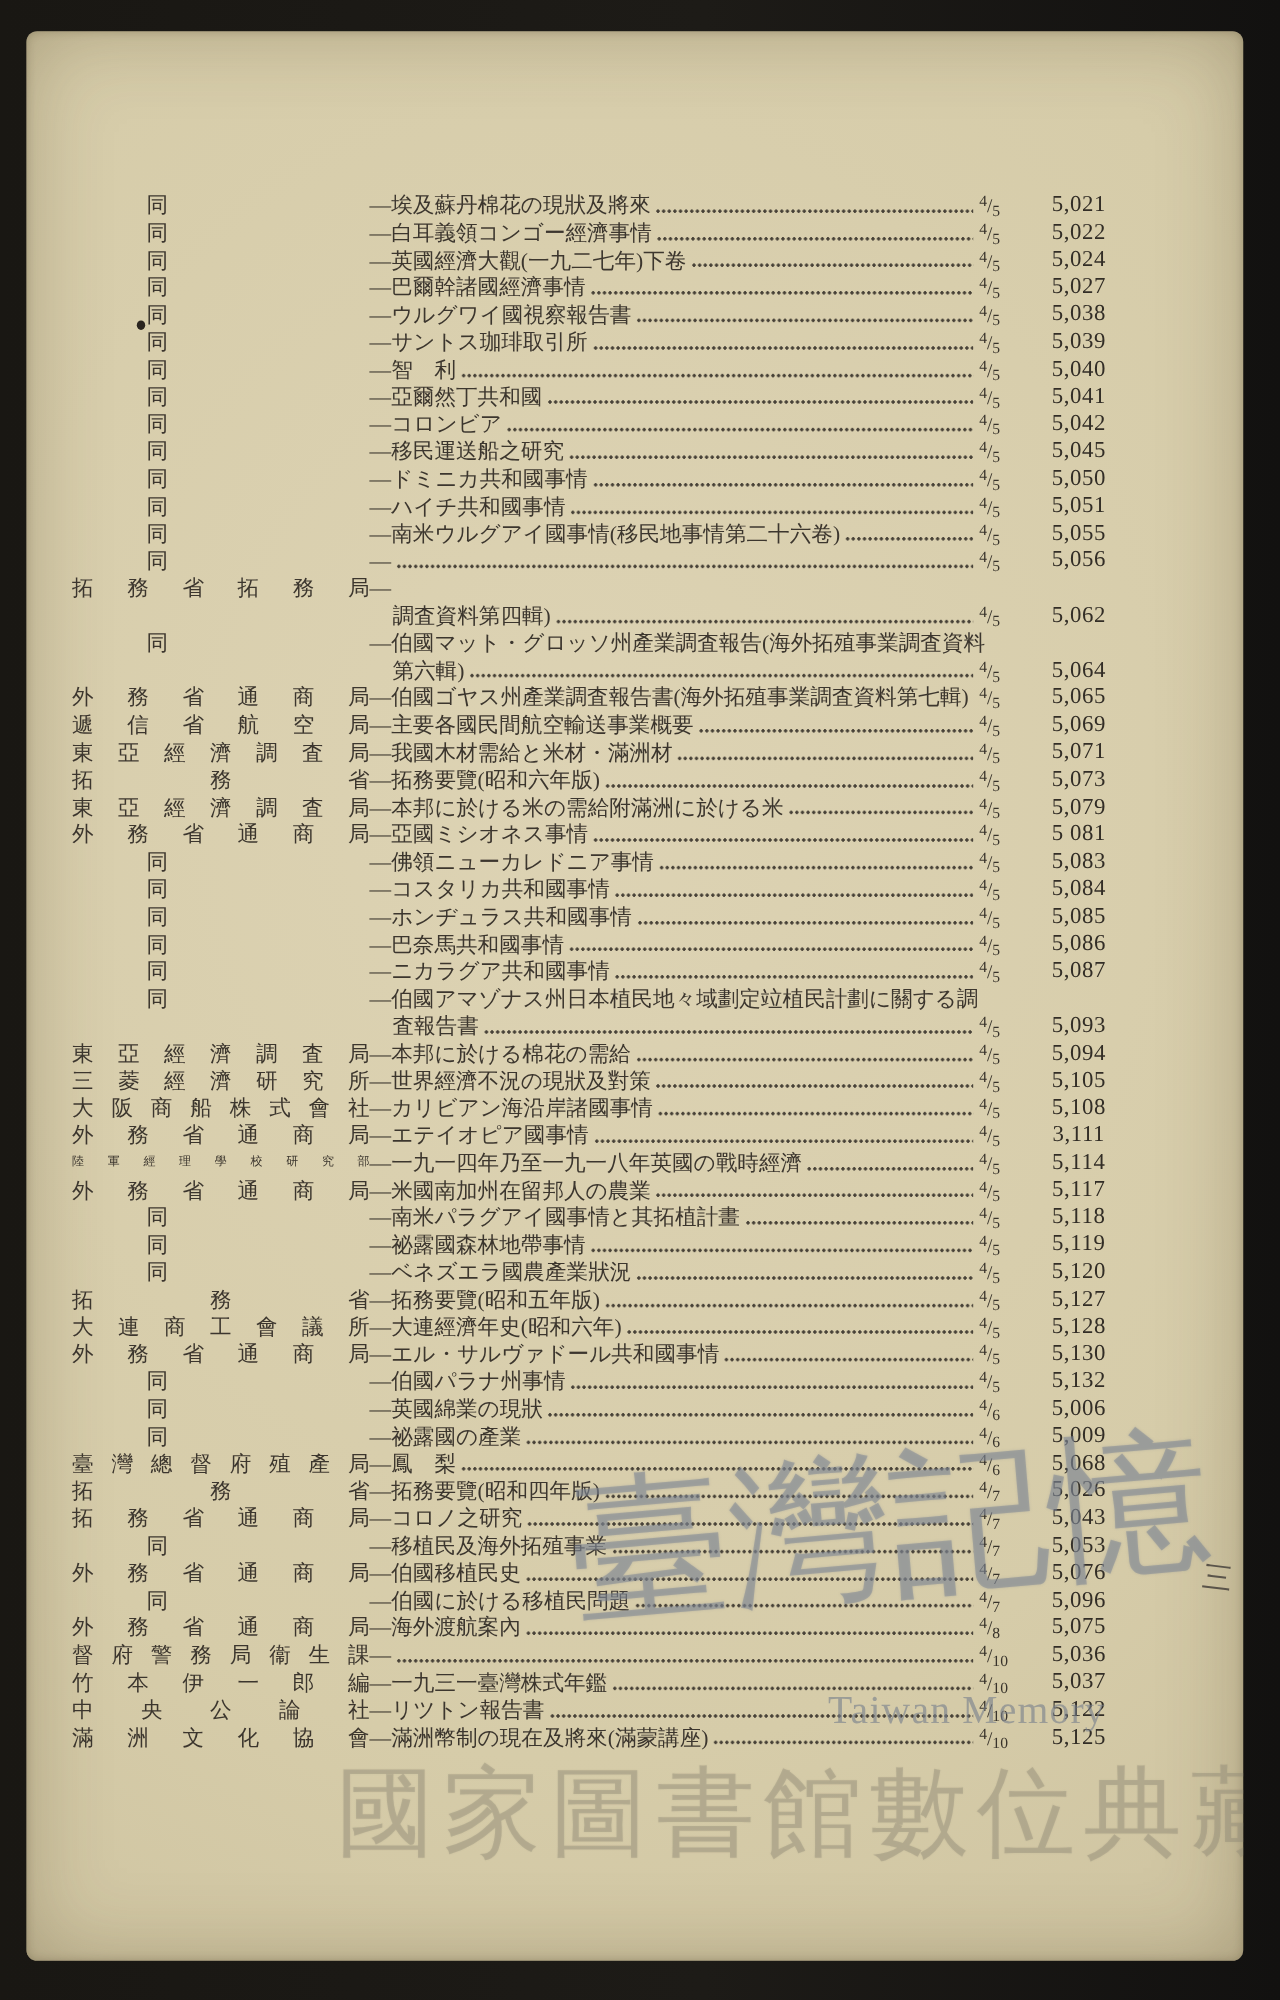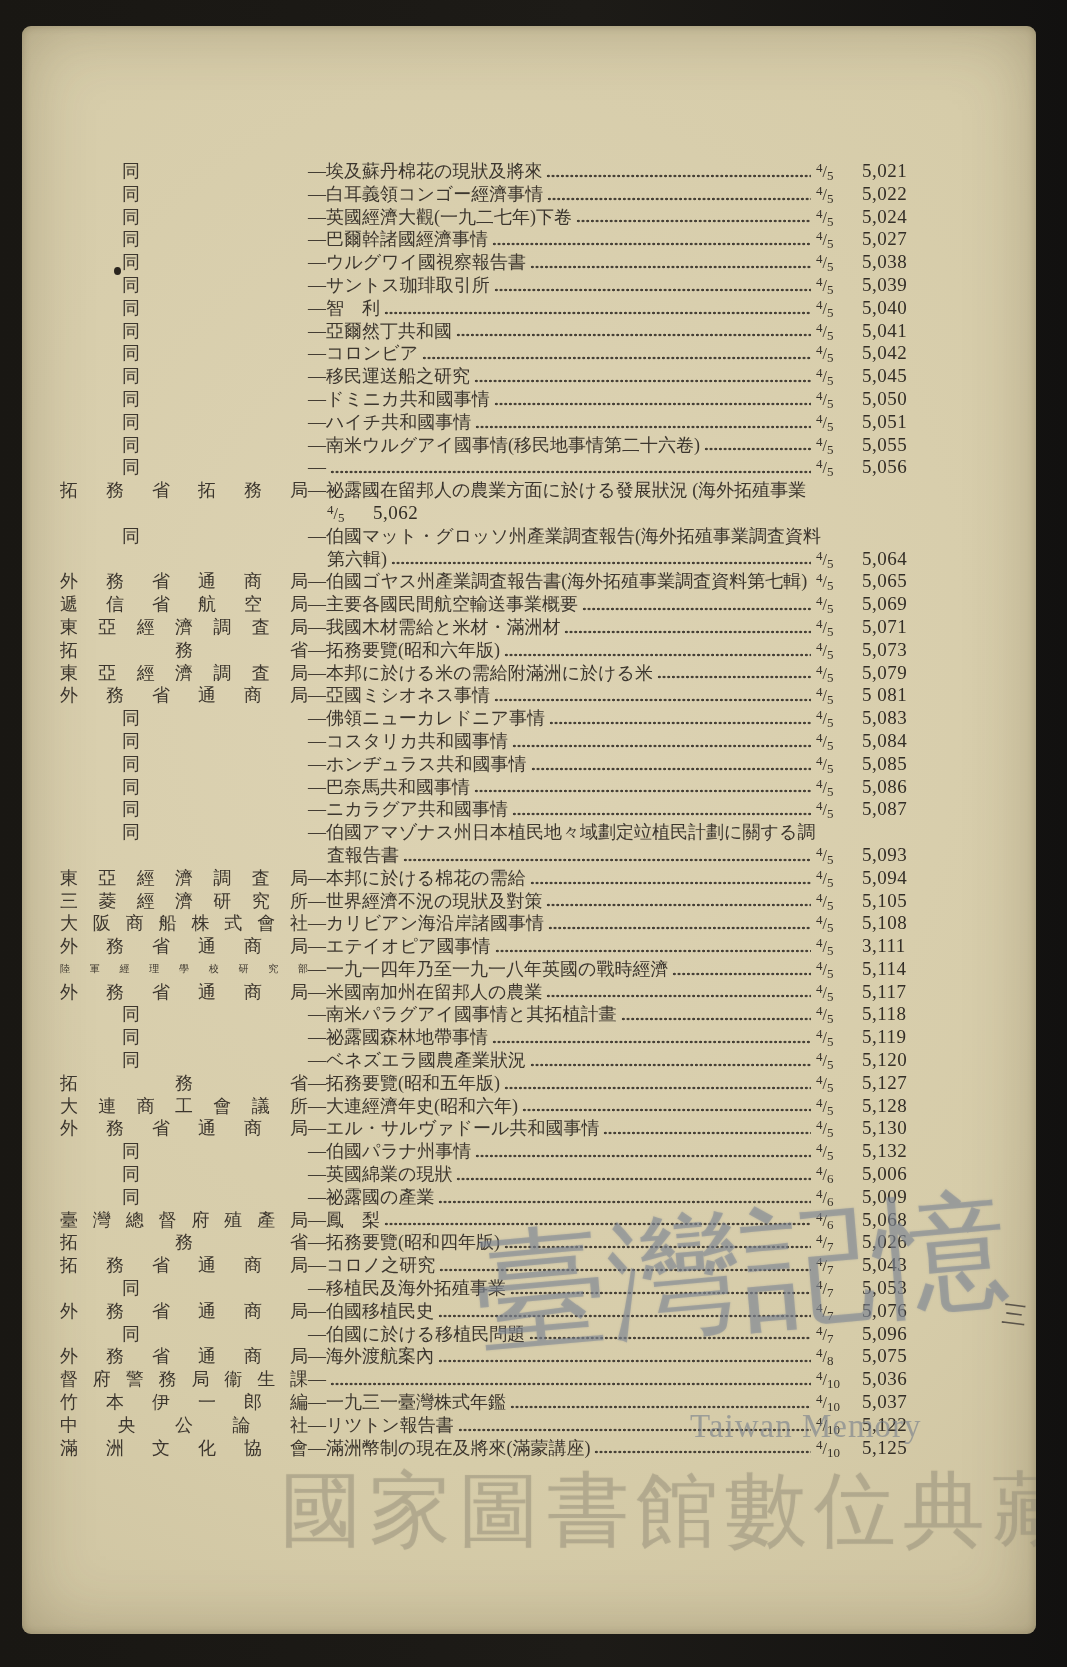--- a/index.html
+++ b/index.html
@@ -40,21 +40,21 @@
   }
   .two .l1 .leader{visibility:hidden;}
   .l2{padding-left:267px;}
   .l2 .titlewrap{flex:1;}
   .tail{flex:none;display:flex;align-items:stretch;}
   .date{flex:none;width:46px;color:#38332b;}
   .date sup,.date sub{font-size:13px;vertical-align:baseline;position:relative;line-height:22.8px;}
   .date sup{top:-5px;}
   .date sub{top:3px;}
   .date .sl{font-size:16px;}
-  .num{flex:none;width:74px;text-align:left;font-size:19px;color:#322d26;letter-spacing:.5px;}
+  .num{flex:none;width:74px;text-align:center;font-size:19px;color:#322d26;letter-spacing:.5px;}
   .folio{
     position:absolute;left:980px;top:1272px;font-size:25px;color:#5a544a;
     transform:rotate(7deg);letter-spacing:0;
   }
   .inkdot{
     position:absolute;left:92px;top:241px;width:7px;height:8px;border-radius:50%;
     background:#2a251f;
   }
   .wm{position:absolute;pointer-events:none;z-index:6;white-space:nowrap;}
   .wm-calligraphy{
@@ -299,26 +299,29 @@
       </span>
     </div>
 
   </div>
 
   <div class="row two">
     <div class="l1">
       <span class="org">拓務省拓務局</span>
       <span class="titlewrap">
         <span class="dash">—</span>
-        <span class="title">祕露國在留邦人の農業方面に於ける發展狀況 (海外拓殖事業</span>
         <span class="leader"></span>
       </span>
 
     </div>
     <div class="l2">
+      <span class="titlewrap">
+        <span class="title2">調査資料第四輯) </span>
+        <span class="leader"></span>
+      </span>
       <span class="tail">
         <span class="date"><sup class="dt">4</sup><span class="sl">/</span><sub class="dd">5</sub></span>
         <span class="num">5,062</span>
       </span>
     </div>
   </div>
 
   <div class="row two">
     <div class="l1">
       <span class="org ditto">同</span>

